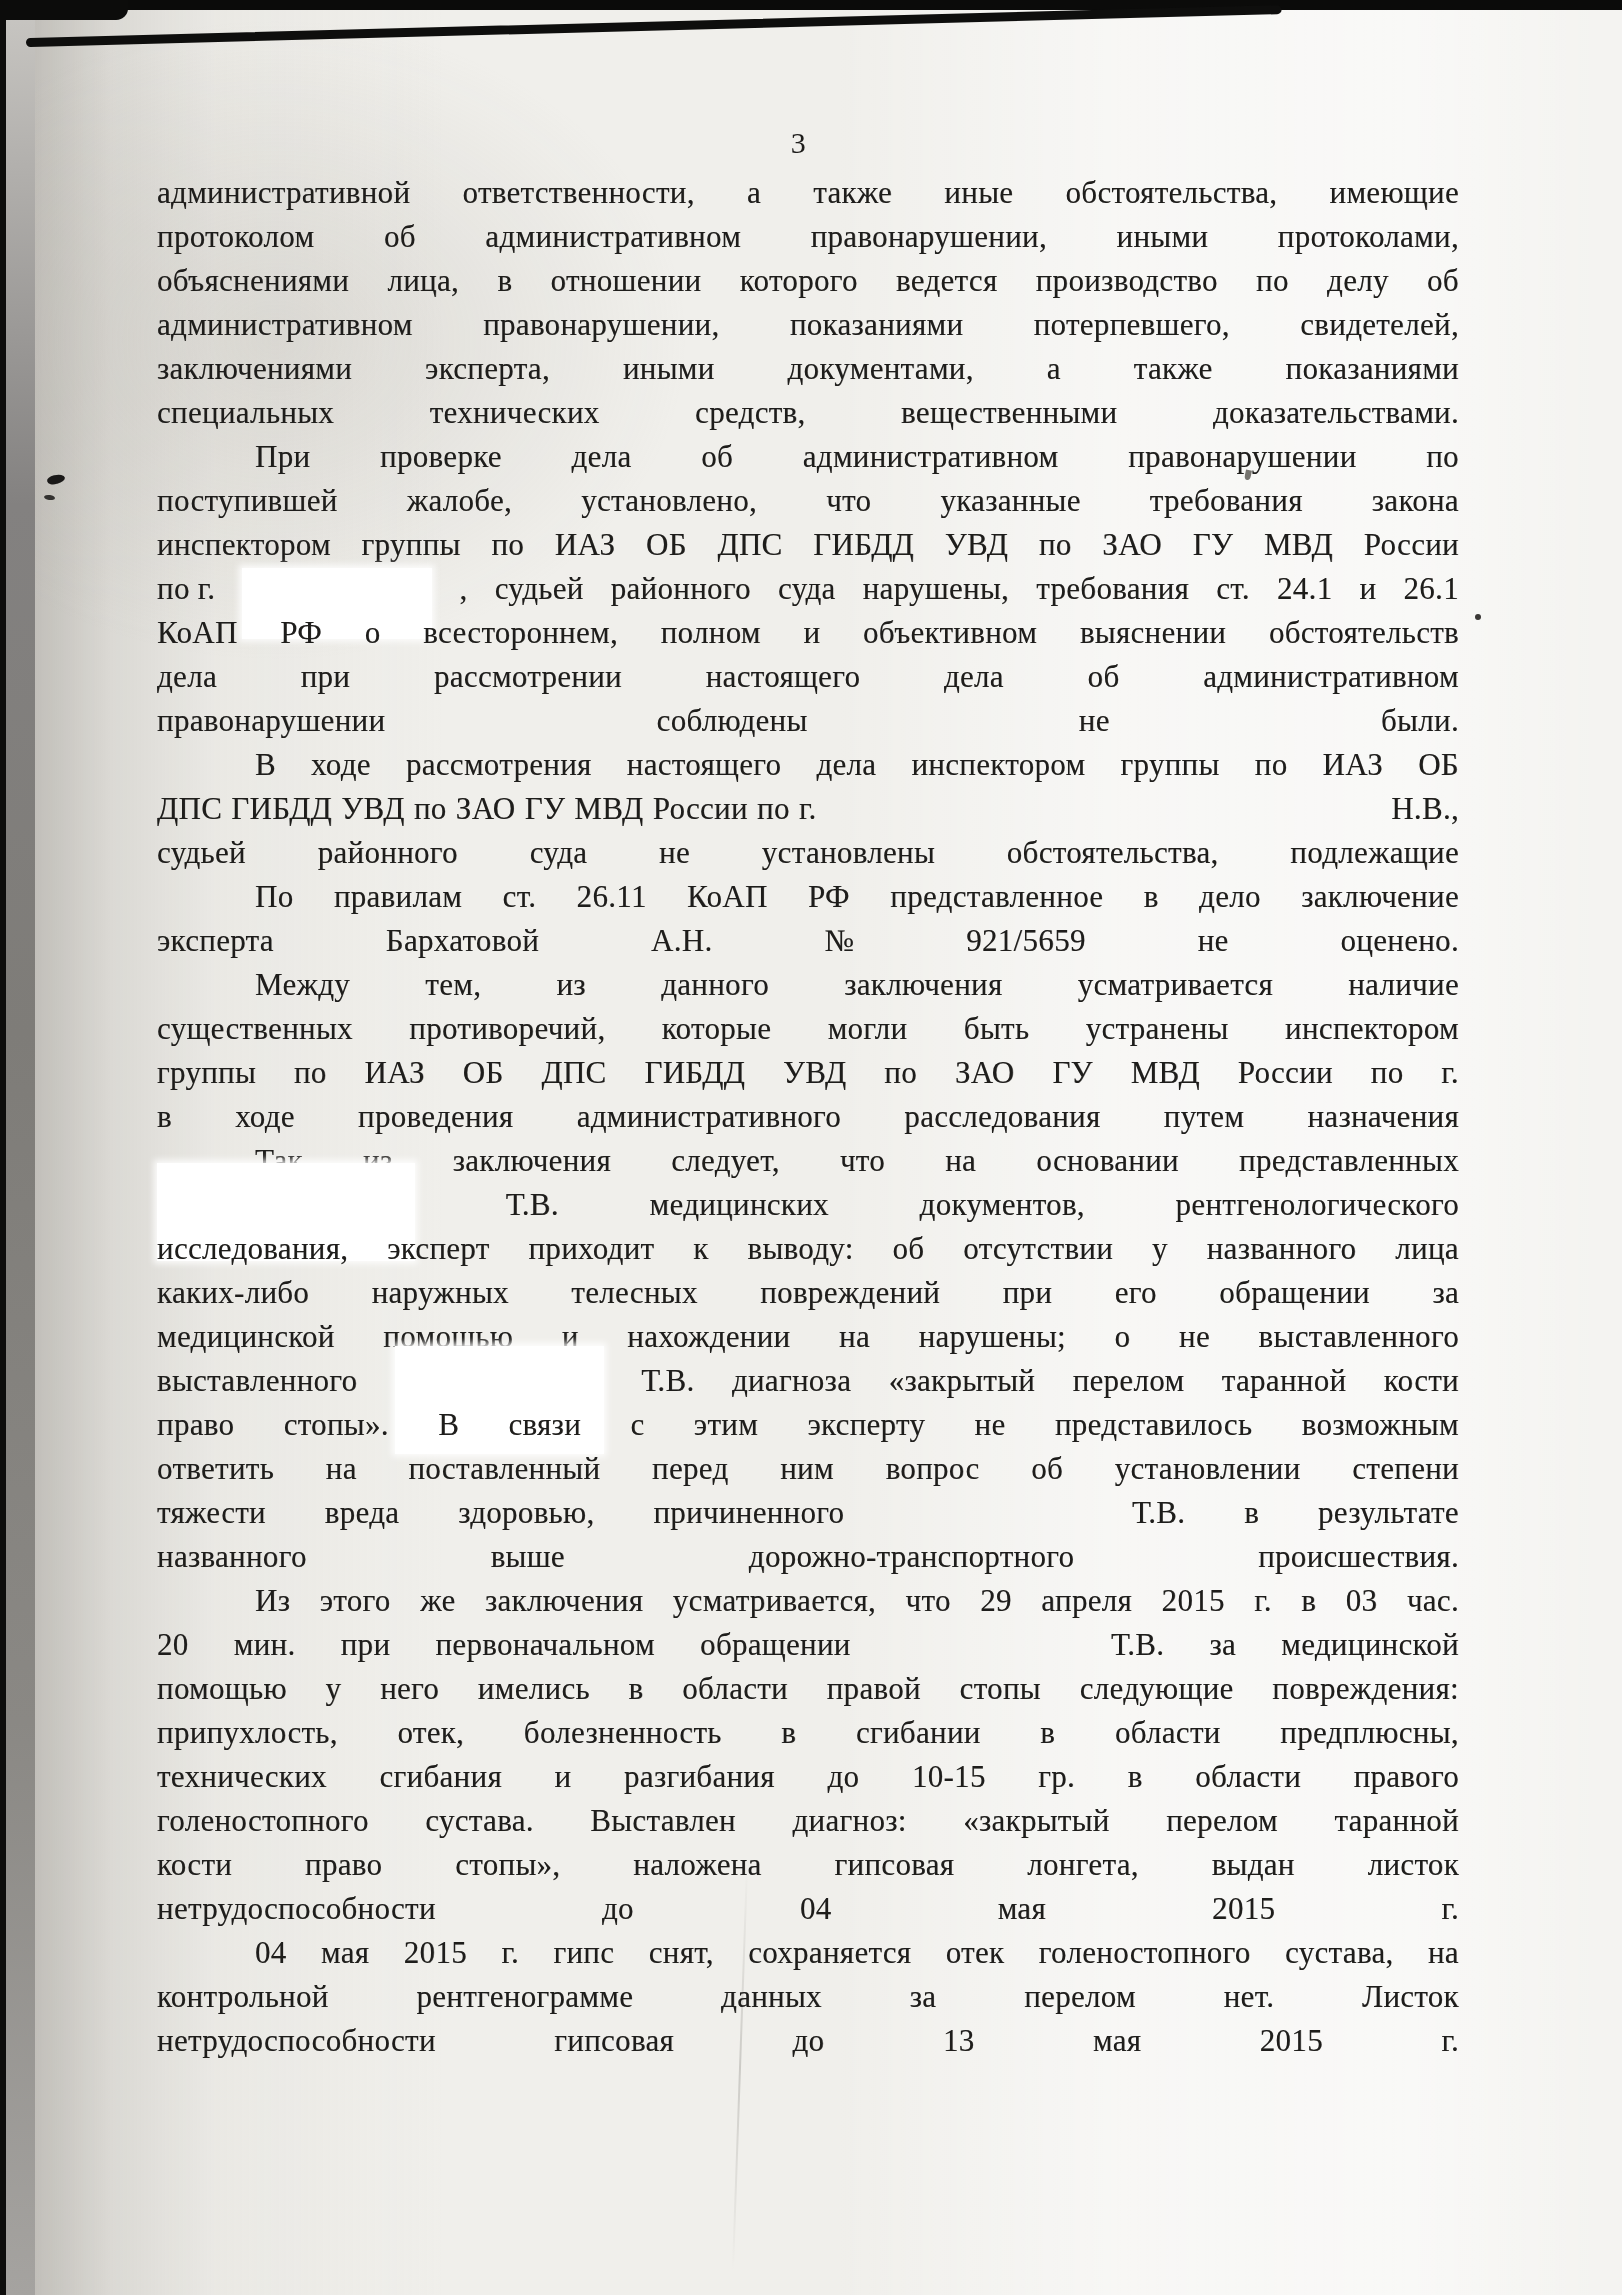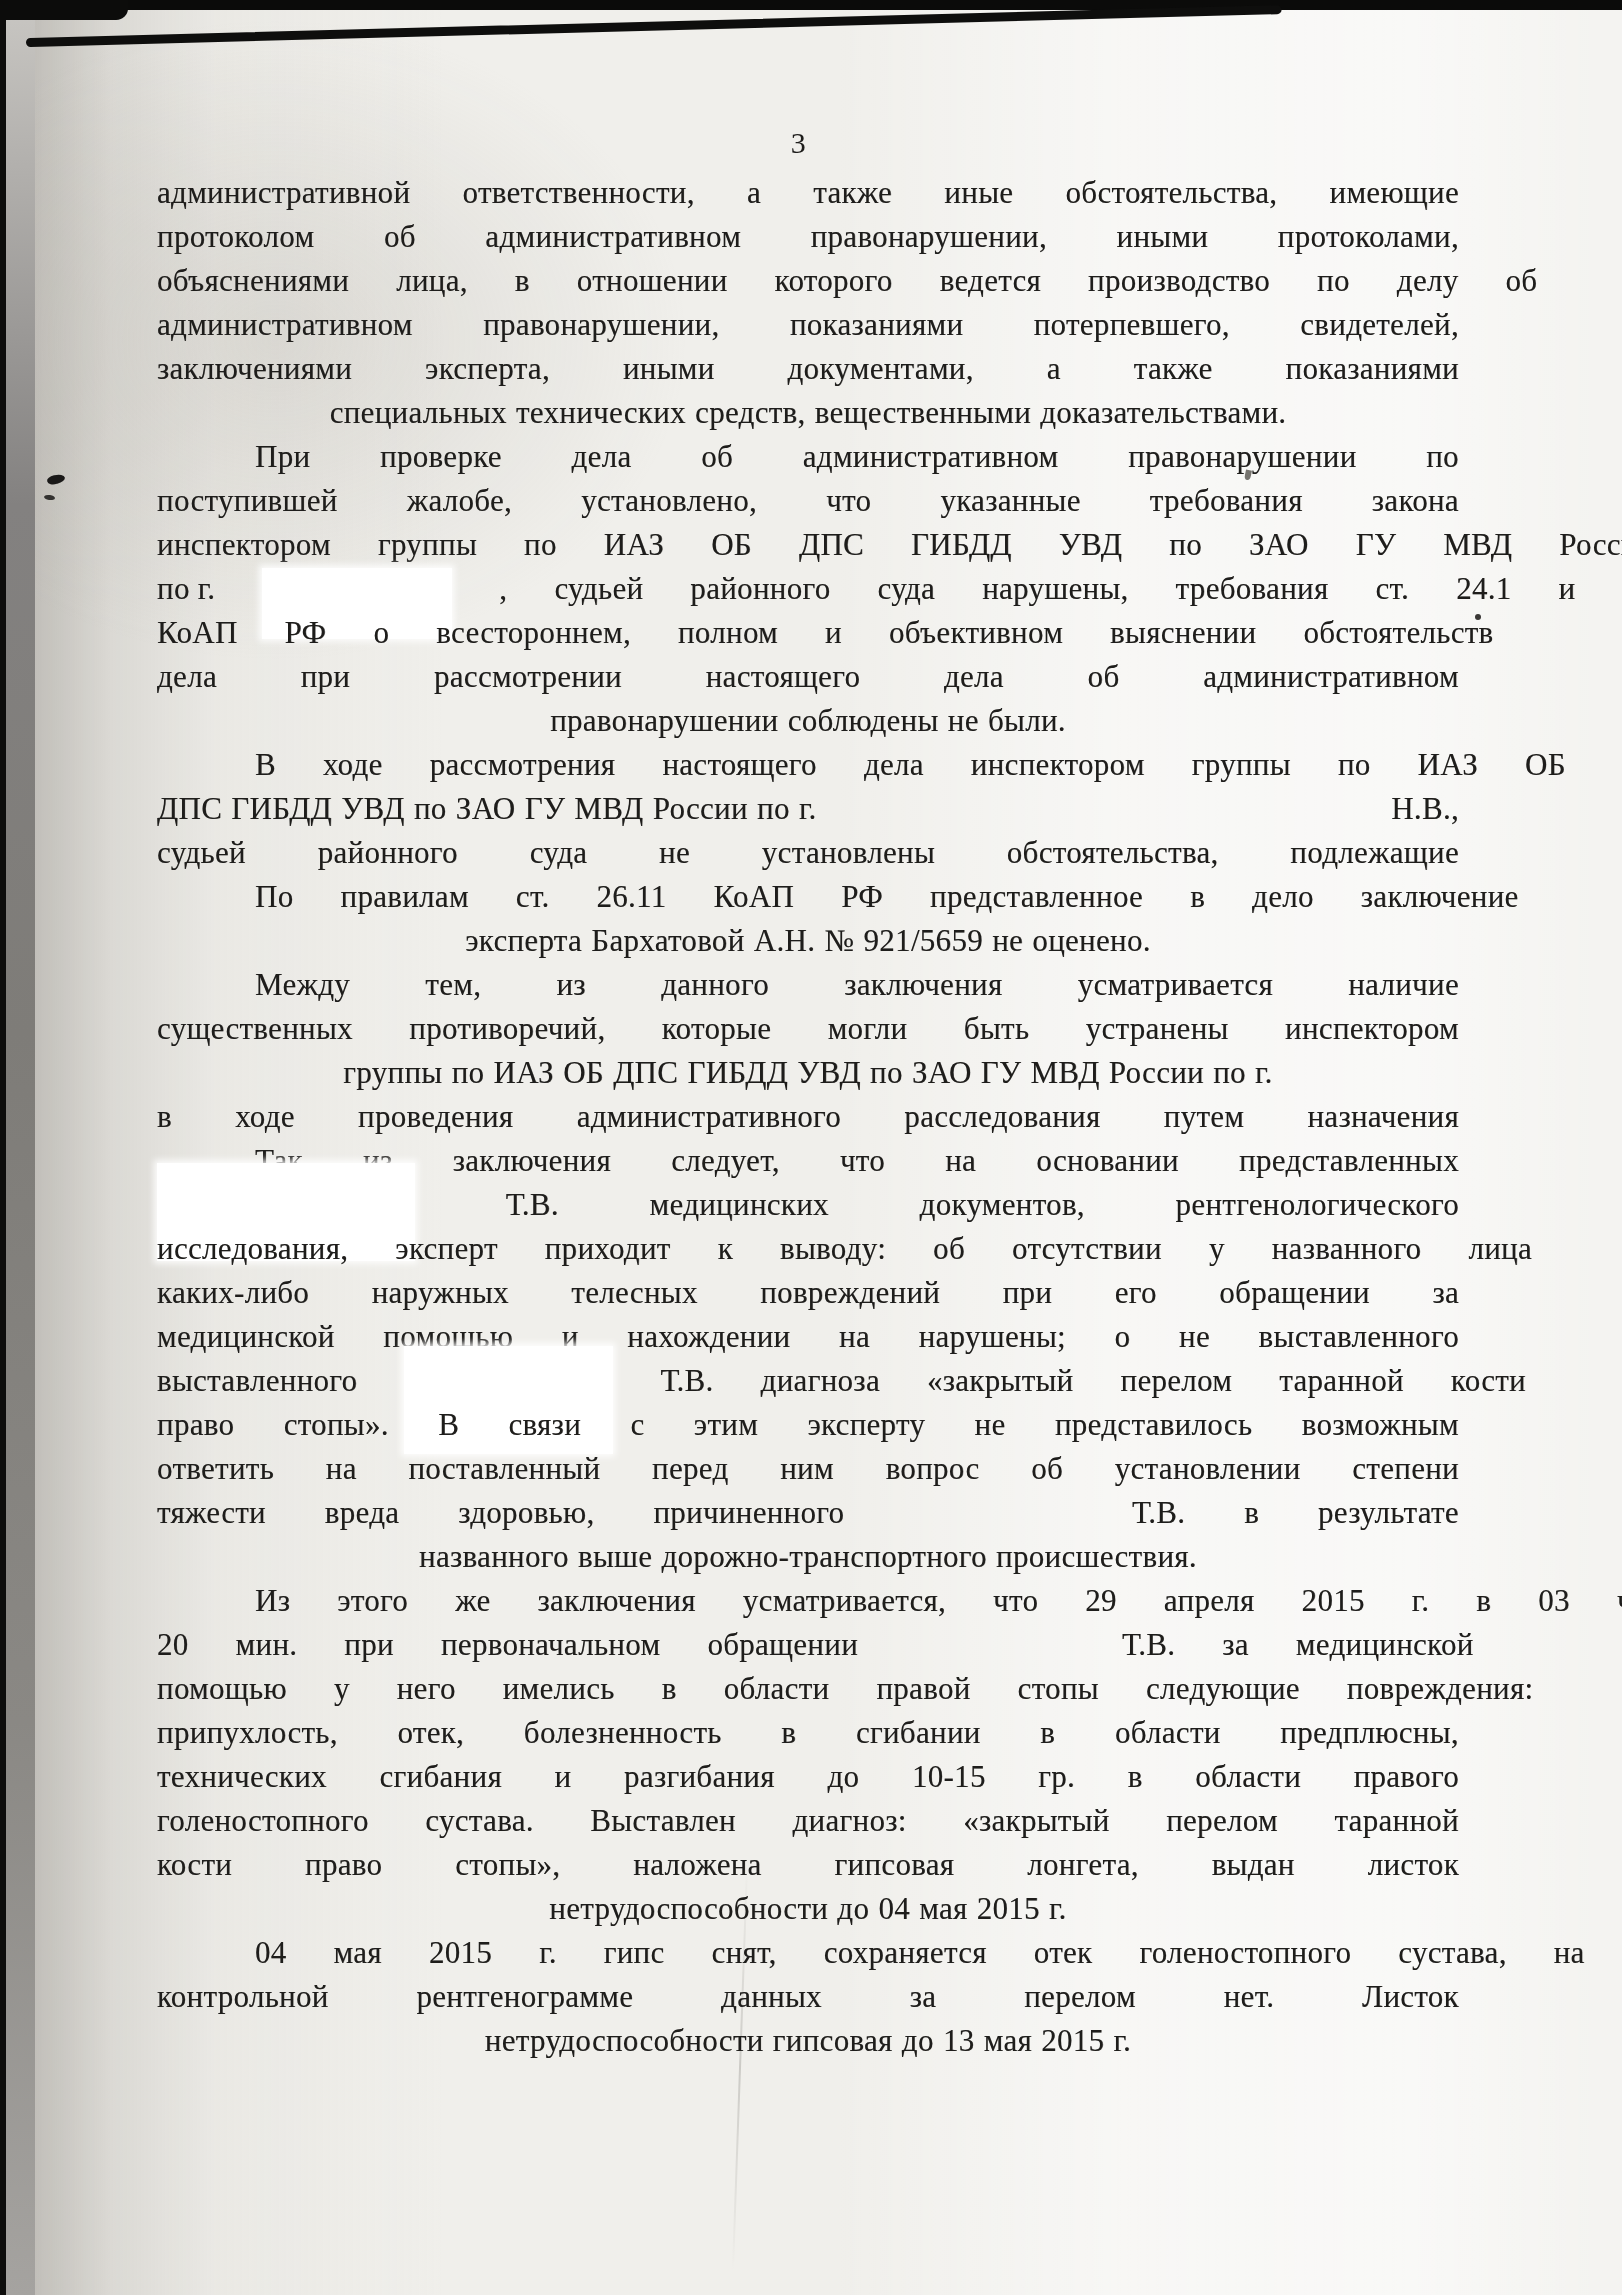--- a/index.html
+++ b/index.html
@@ -75,22 +75,22 @@
   .para { margin: 0; }
   .line {
     display: flex;
     align-items: flex-start;
     height: 44px;
     line-height: 44px;
     font-size: 31px;
     white-space: pre;
     letter-spacing: 0.3px;
   }
-  .line.j { justify-content: space-between; gap: 47px; }
-  .line:not(.j) { justify-content: center; column-gap: 9.2px; }
+  .line.j { justify-content: space-between; }
+  .line:not(.j) { justify-content: space-between; column-gap: 9.2px; }
   .line.indent { padding-left: 98px; }
   .word { flex: 0 0 auto; text-shadow: 0.3px 0.3px 0 rgba(30,29,27,0.45); }
   .redact {
     flex: 0 0 auto;
     background: var(--redaction, #ffffff);
     box-shadow: 0 0 6.5px 3.3px rgba(255,255,255,0.85);
   }
   .gap { flex: 0 0 auto; }
   .fill { flex: 1 1 auto; }
 </style>

